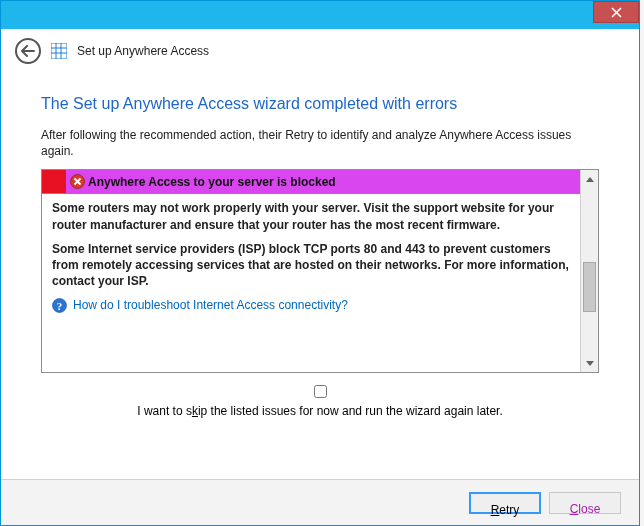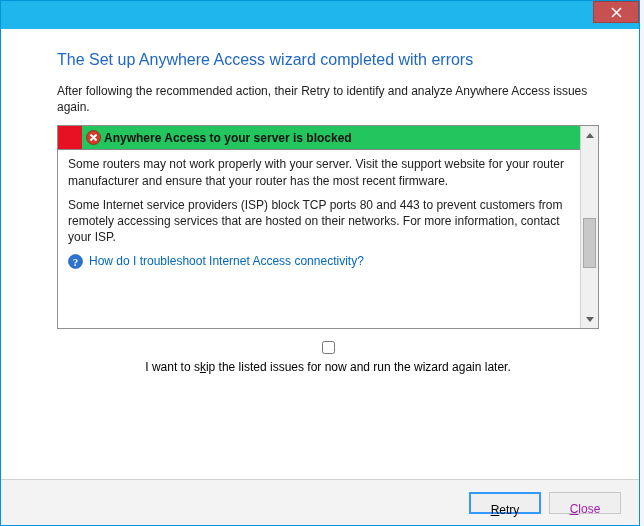--- a/index.html
+++ b/index.html
@@ -6,33 +6,33 @@
   body { font-family: "Segoe UI", Tahoma, sans-serif; font-size: 12px; background: #f5f5f5; width: 644px; height: 526px; overflow: hidden; position: relative; }
   .window { position: absolute; top: 0; left: 0; width: 640px; height: 526px; background: #fff; border: 1px solid #0095d7; }
   .titlebar { height: 28px; background: #1fb5ed; position: relative; }
   .close-btn { position: absolute; right: 0; top: 0; width: 46px; height: 22px; background: #c75050; color: #fff; display: flex; align-items: center; justify-content: center; font-size: 14px; border: 1px solid #a04040; cursor: pointer; }
   .header { height: 44px; display: flex; align-items: center; padding: 0 14px; gap: 10px; border-bottom: 1px solid #fff; }
   .back-btn { width: 26px; height: 26px; border: 2px solid #555; border-radius: 50%; display: flex; align-items: center; justify-content: center; cursor: pointer; }
   .back-btn svg { display: block; }
   .app-icon { width: 16px; height: 16px; display: flex; align-items: center; justify-content: center; }
   .app-icon svg { display: block; }
   .header-title { font-size: 12px; color: #222; }
-  .content { padding: 22px 40px 10px 40px; margin-left: 16px; }
+  .content { padding: 22px 40px 10px 40px; }
   .heading { color: #1e66c7; font-size: 16px; font-weight: 400; margin-bottom: 14px; }
   .para { color: #222; font-size: 12px; line-height: 1.35; margin-bottom: 10px; }
   .issues-box { border: 1px solid #8e8e8e; height: 204px; display: flex; }
   .issues-scroll { flex: 1; overflow-y: hidden; }
   .issue { }
-  .issue-hdr { display: flex; align-items: center; border: 1px solid #888; border-left: none; border-right: none; height: 24px; background: #22c55e; }
+  .issue-hdr { display: flex; align-items: center; border: 1px solid #888; border-left: none; border-right: none; height: 24px; background: #d946ef; }
   .issue-flag { width: 24px; height: 100%; background: #e81123; }
   .issue-ico { width: 22px; display: flex; align-items: center; justify-content: center; }
   .issue-ico svg { display: block; }
   .issue-title { font-weight: 700; font-size: 12px; color: #111; }
   .issue-body { padding: 6px 10px 8px 10px; font-size: 12px; color: #222; line-height: 1.35; }
-  .issue-body p { margin-bottom: 8px; }
+  .issue-body p { margin-bottom: 8px; font-weight: bold; }
   .help-row { display: flex; align-items: center; gap: 6px; margin-top: 2px; }
   .help-ico svg { display: block; }
   .help-link { color: #0067c0; cursor: pointer; }
   .scrollbar { width: 18px; background: #f0f0f0; border-left: 1px solid #d0d0d0; display: flex; flex-direction: column; align-items: center; }
   .sb-btn { width: 100%; height: 18px; display: flex; align-items: center; justify-content: center; color: #555; font-size: 9px; }
   .sb-track { flex: 1; width: 100%; position: relative; }
   .sb-thumb { position: absolute; left: 2px; right: 2px; top: 74px; height: 50px; background: #c8c8c8; border: 1px solid #a8a8a8; }
   .skip-row { display: flex; align-items: center; gap: 6px; margin-top: 12px; flex-direction: column; }
   .skip-row input { width: 13px; height: 13px; }
   .footer { position: absolute; bottom: 0; left: 0; right: 0; height: 46px; display: flex; align-items: center; justify-content: flex-end; gap: 8px; padding: 0 18px; border-top: 1px solid #d0d0d0; background: #f3f3f3; }
@@ -47,20 +47,37 @@
 <div class="window">
 
   <div class="titlebar">
     <div class="close-btn">
       <svg width="11" height="11" viewBox="0 0 11 11">
           <path d="M1 1 L10 10 M10 1 L1 10" stroke="#fff" stroke-width="1.6"></path>
         </svg>
     </div>
   </div>
 
+  <div class="header">
+    <div class="back-btn">
+      <svg width="14" height="12" viewBox="0 0 14 12">
+          <path d="M6 1 L1 6 L6 11 M1 6 H13" stroke="#555" stroke-width="2" fill="none" stroke-linecap="round" stroke-linejoin="round"></path>
+        </svg>
+    </div>
+    <div class="app-icon">
+      <svg width="16" height="16" viewBox="0 0 16 16">
+          <rect x="0" y="0" width="16" height="16" fill="none" stroke="#1e7fd6" stroke-width="1"></rect>
+          <line x1="0" y1="5" x2="16" y2="5" stroke="#1e7fd6"></line>
+          <line x1="0" y1="10" x2="16" y2="10" stroke="#1e7fd6"></line>
+          <line x1="5" y1="0" x2="5" y2="16" stroke="#1e7fd6"></line>
+          <line x1="10" y1="0" x2="10" y2="16" stroke="#1e7fd6"></line>
+        </svg>
+    </div>
+    <div class="header-title">Set up Anywhere Access</div>
+  </div>
 
   <div class="content">
     <div class="heading">The Set up Anywhere Access wizard completed with errors</div>
     <div class="para">After following the recommended action, their Retry to identify and analyze Anywhere Access issues again.</div>
 
     <div class="issues-box">
       <div class="issues-scroll">
 
         <div class="issue">
           <div class="issue-hdr" style="border-top:none;">

